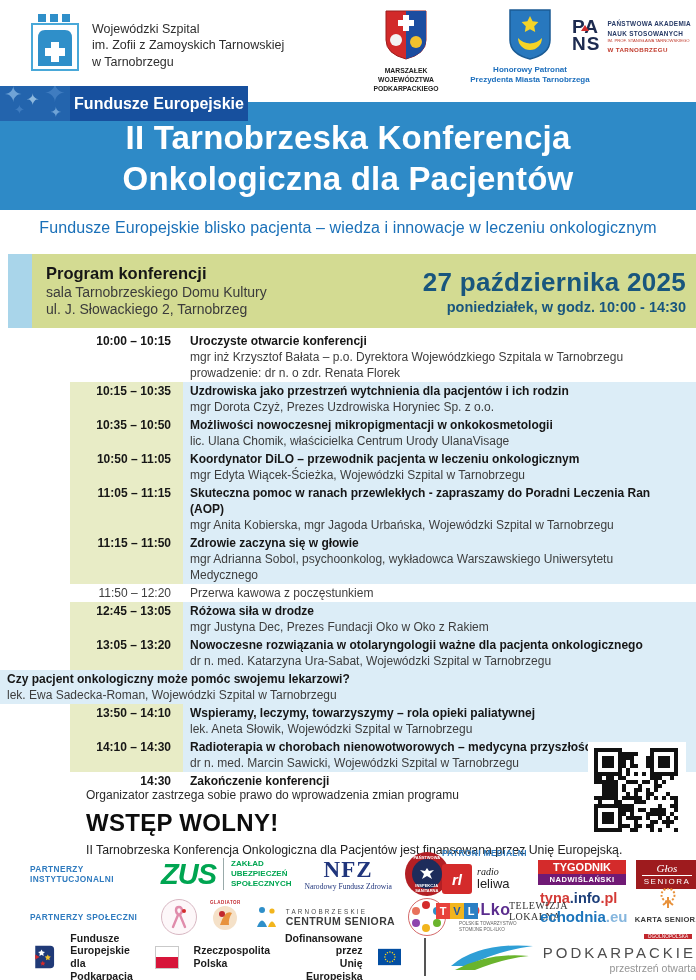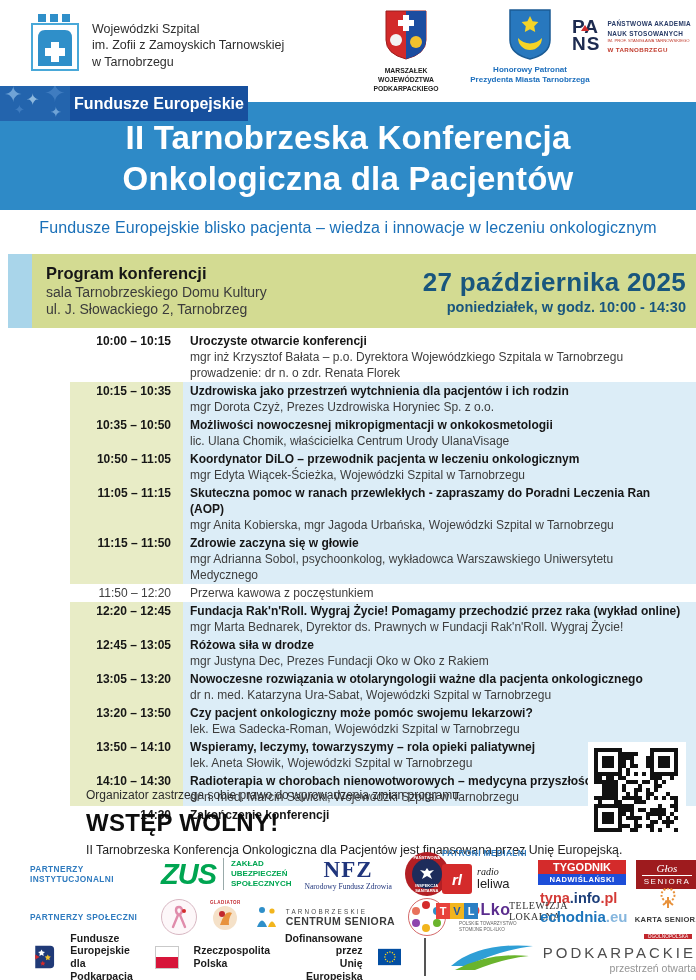--- a/index.html
+++ b/index.html
@@ -89,21 +89,21 @@
   .polilko .word .o{color:#e8423c;}
   .polilko .sub{font-size:4.6px;color:#666;line-height:1.3;margin-top:2px;}
   .media{position:absolute;left:428px;top:2px;width:266px;height:86px;}
   .media .plabel{position:absolute;left:14px;top:0;}
   .rleliwa{position:absolute;left:14px;top:16px;display:flex;align-items:center;gap:5px;}
   .rleliwa .sq{width:30px;height:30px;background:#d42b2b;border-radius:3px;color:#fff;display:flex;align-items:center;justify-content:center;font-size:15px;font-weight:bold;font-style:italic;}
   .rleliwa .t1{font-family:"Liberation Serif",serif;font-style:italic;font-size:10px;color:#222;line-height:1;}
   .rleliwa .t2{font-size:13px;color:#222;line-height:1.05;}
   .tygodnik{position:absolute;left:110px;top:12px;width:88px;text-align:center;}
   .tygodnik .r1{background:#d42b2b;color:#fff;font-weight:800;font-size:11px;padding:1px 0;}
-  .tygodnik .r2{background:#1d4ed8;color:#fff;font-weight:bold;font-size:7.6px;padding:1px 0;letter-spacing:.5px;}
+  .tygodnik .r2{background:#701a75;color:#fff;font-weight:bold;font-size:7.6px;padding:1px 0;letter-spacing:.5px;}
   .glos{position:absolute;left:208px;top:12px;width:62px;background:#9e1b1e;color:#fff;text-align:center;padding:2px 0 3px;}
   .glos .g1{font-family:"Liberation Serif",serif;font-style:italic;font-size:11px;}
   .glos .g2{font-size:8px;letter-spacing:1.5px;border-top:1px solid #fff;margin:1px 6px 0;padding-top:1px;}
   .tyna{position:absolute;left:112px;top:42px;font-size:14.5px;font-weight:800;}
   .tyna .a{color:#d43a36}.tyna .b{color:#1d3f7a}
   .tvl{position:absolute;left:8px;top:52px;display:flex;align-items:center;gap:4px;}
   .tvl .blocks{display:flex;}
   .tvl .bl{width:14px;height:16px;color:#fff;font-weight:800;font-size:11px;display:flex;align-items:center;justify-content:center;}
   .tvl .name{font-size:10px;color:#333;line-height:1.1;font-family:"Liberation Serif",serif;letter-spacing:.5px;padding-left:27px;}
   .echodnia{position:absolute;left:112px;top:60px;font-size:15px;font-weight:800;color:#1b75bc;}
@@ -263,42 +263,34 @@
         <div class="det">mgr Adrianna Sobol, psychoonkolog, wykładowca Warszawskiego Uniwersytetu Medycznego</div>
         </div>
     </div>
     <div class="srow break">
       <div class="t">11:50 – 12:20</div>
       <div class="c">
           <div class="ttl">Przerwa kawowa z poczęstunkiem</div>
         </div>
     </div>
     <div class="srow hl">
-      <div class="t">12:20 – 12:45</div>
-      <div class="c">
-          <div class="ttl">Fundacja Rak'n'Roll. Wygraj Życie! Pomagamy przechodzić przez raka (wykład online)</div>
-        <div class="det">mgr Marta Bednarek, Dyrektor ds. Prawnych w Fundacji Rak'n'Roll. Wygraj Życie!</div>
-        </div>
-    </div>
-    <div class="srow hl">
       <div class="t">12:45 – 13:05</div>
       <div class="c">
           <div class="ttl">Różowa siła w drodze</div>
         <div class="det">mgr Justyna Dec, Prezes Fundacji Oko w Oko z Rakiem</div>
         </div>
     </div>
     <div class="srow hl">
       <div class="t">13:05 – 13:20</div>
       <div class="c">
           <div class="ttl">Nowoczesne rozwiązania w otolaryngologii ważne dla pacjenta onkologicznego</div>
         <div class="det">dr n. med. Katarzyna Ura-Sabat, Wojewódzki Szpital w Tarnobrzegu</div>
         </div>
     </div>
     <div class="srow hl">
-      <div class="t">13:20 – 13:50</div>
       <div class="c">
           <div class="ttl">Czy pacjent onkologiczny może pomóc swojemu lekarzowi?</div>
         <div class="det">lek. Ewa Sadecka-Roman, Wojewódzki Szpital w Tarnobrzegu</div>
         </div>
     </div>
     <div class="srow hl">
       <div class="t">13:50 – 14:10</div>
       <div class="c">
           <div class="ttl">Wspieramy, leczymy, towarzyszymy – rola opieki paliatywnej</div>
         <div class="det">lek. Aneta Słowik, Wojewódzki Szpital w Tarnobrzegu</div>

